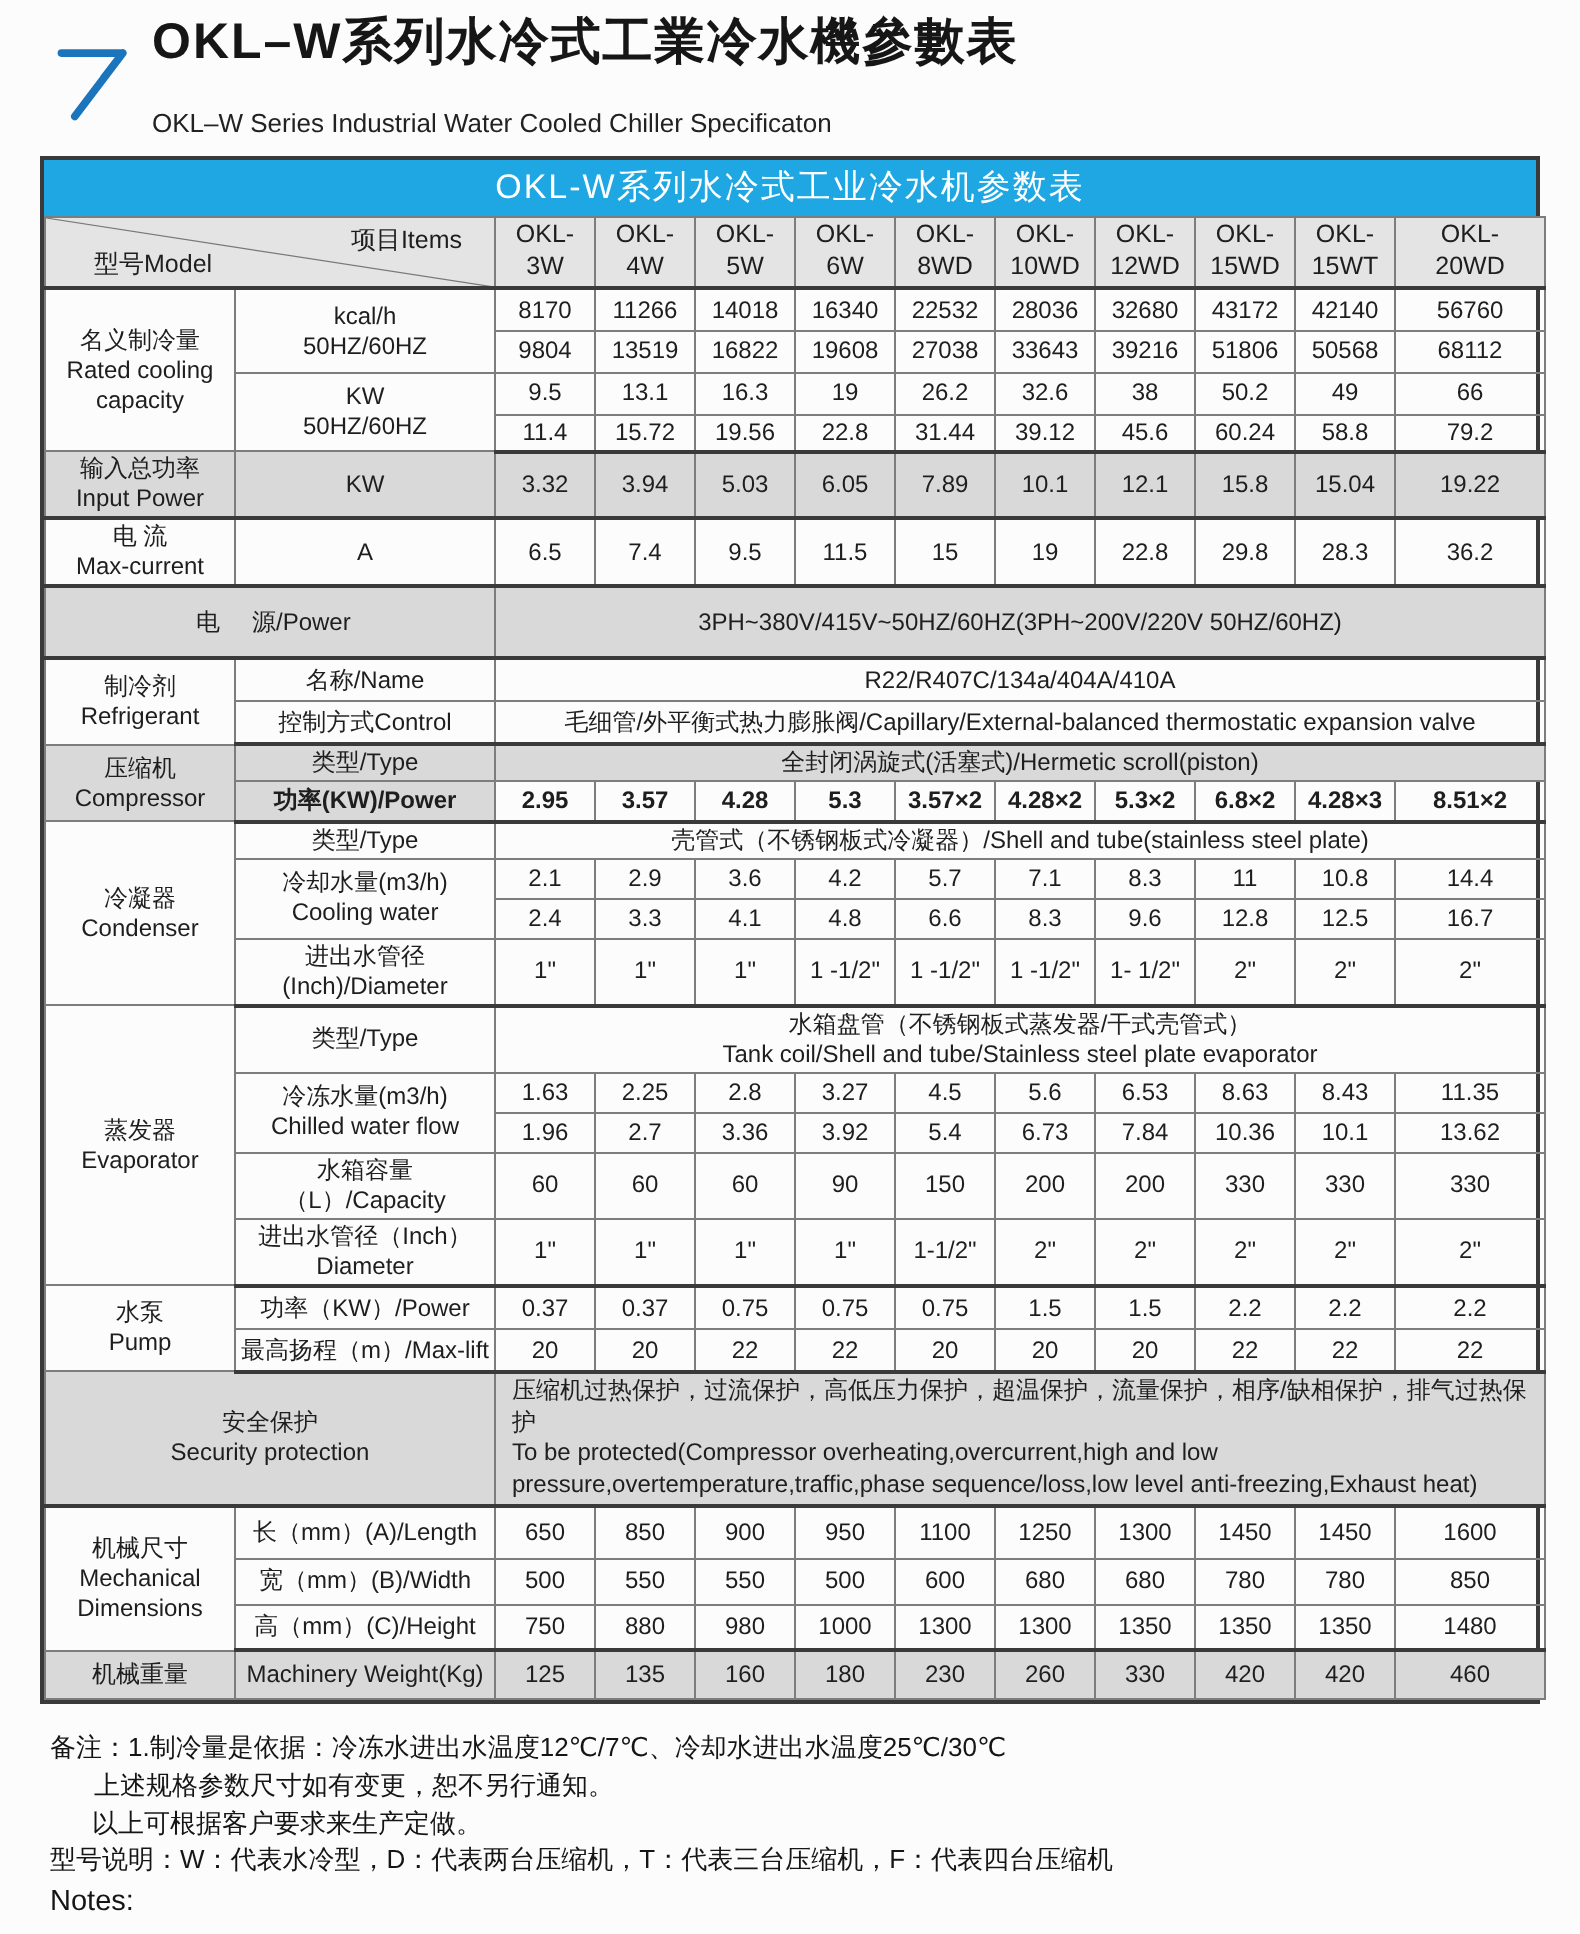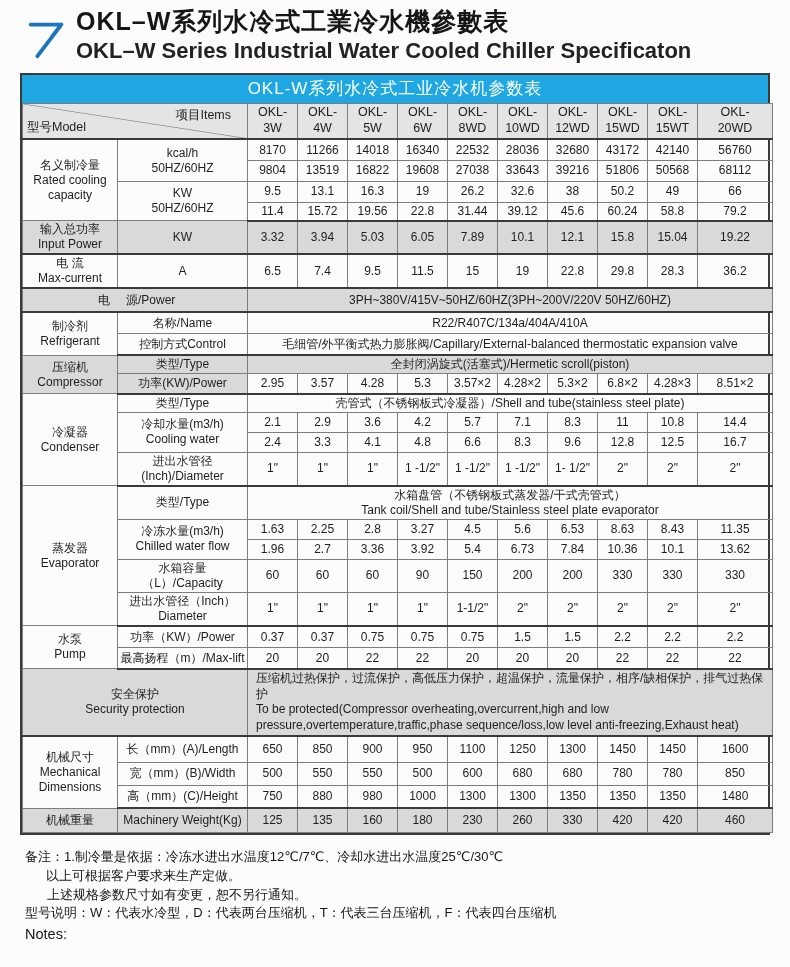--- a/index.html
+++ b/index.html
@@ -13,33 +13,33 @@
   *{box-sizing:border-box;margin:0;padding:0;}
   body{
     width:790px;height:967px;overflow:hidden;background:#fcfcfc;
     font-family:"Liberation Sans","DejaVu Sans",sans-serif;color:#1e1e1e;
   }
   .page-header{display:flex;align-items:center;padding:7px 0 0 24px;}
   .logo{width:46px;height:46px;margin-top:3px;flex:0 0 auto;}
   .logo path{stroke:var(--logo-blue);stroke-width:4;fill:none;stroke-linecap:round;}
   .titles{margin-left:6px;}
   .title-zh{font-size:25px;font-weight:700;letter-spacing:1px;color:#161616;line-height:1.15;}
-  .title-en{font-size:22px;font-weight:700;color:#222;margin-top:2px;}
+  .title-en{font-size:13px;font-weight:400;color:#222;margin-top:18px;}
   .table-wrap{width:750px;margin:9px 0 0 20px;border:2px solid var(--line-dark);}
   .banner{height:28px;background:var(--banner-blue);color:#fff;display:flex;align-items:center;justify-content:center;
     font-size:17px;letter-spacing:1px;}
   table{border-collapse:collapse;width:100%;table-layout:fixed;}
   td{border:1px solid var(--line-mid);text-align:center;vertical-align:middle;
      font-size:12px;line-height:1.25;padding:1px 2px;}
   td div{margin:0;}
   tr.head{height:36px;}
   tr.head td{background:var(--head-gray);border-bottom:2px solid var(--line-dark);font-size:12.5px;}
   td.corner{position:relative;padding:0;}
   td.corner svg{position:absolute;inset:0;width:100%;height:100%;}
-  .corner-model{position:absolute;left:4px;bottom:3px;font-size:12.5px;}
+  .corner-model{position:absolute;left:24px;bottom:3px;font-size:12.5px;}
   .corner-items{position:absolute;right:16px;top:4px;font-size:12.5px;}
   tr.gray td{background:var(--row-gray);}
   td.gray{background:var(--row-gray);}
   tr.end td{border-bottom:2px solid var(--line-dark);}
   td.left{text-align:left;padding-left:8px;font-size:12px;line-height:1.32;}
   td.split{text-align:left;}
   td.split div{display:inline-block;}
   td.split div:first-child{width:85px;text-align:right;}
   td.split div:last-child{margin-left:16px;}
   .notes-zh{margin:13px 0 0 25px;font-size:13px;line-height:1.46;color:#151515;}
@@ -337,21 +337,21 @@
           <td>
             <div>29.8</div>
           </td>
           <td>
             <div>28.3</div>
           </td>
           <td>
             <div>36.2</div>
           </td>
         </tr>
-        <tr class="gray end" style="height: 24px;">
+        <tr class="gray end" style="height: 36px;">
           <td colspan="2" class="split"><div>电</div><div>源/Power</div></td>
           <td colspan="10">
             <div>3PH~380V/415V~50HZ/60HZ(3PH~200V/220V 50HZ/60HZ)</div>
           </td>
         </tr>
         <tr style="height: 21px;">
           <td rowspan="2">
             <div>制冷剂</div>
             <div>Refrigerant</div>
           </td>
@@ -375,21 +375,21 @@
             <div>压缩机</div>
             <div>Compressor</div>
           </td>
           <td>
             <div>类型/Type</div>
           </td>
           <td colspan="10">
             <div>全封闭涡旋式(活塞式)/Hermetic scroll(piston)</div>
           </td>
         </tr>
-        <tr class="end" style="height: 20px;">
+        <tr class="end" style="height: 20px; font-weight: bold;">
           <td class="gray">
             <div>功率(KW)/Power</div>
           </td>
           <td>
             <div>2.95</div>
           </td>
           <td>
             <div>3.57</div>
           </td>
           <td>
@@ -917,19 +917,19 @@
           <td>
             <div>460</div>
           </td>
         </tr>
       </tbody>
   </table>
 </div>
 
 <div class="notes-zh" id="notes-zh">
     <div style="padding-left: 0px;">备注：1.制冷量是依据：冷冻水进出水温度12℃/7℃、冷却水进出水温度25℃/30℃</div>
+    <div style="padding-left: 22px;">上述规格参数尺寸如有变更，恕不另行通知。</div>
     <div style="padding-left: 21px;">以上可根据客户要求来生产定做。</div>
-    <div style="padding-left: 22px;">上述规格参数尺寸如有变更，恕不另行通知。</div>
     <div style="padding-left: 0px;">型号说明：W：代表水冷型，D：代表两台压缩机，T：代表三台压缩机，F：代表四台压缩机</div>
   </div>
 <div class="notes-en" id="notes-en">
     <div style="padding-left: 0px;">Notes:</div>
   </div>
 
 </body></html>

